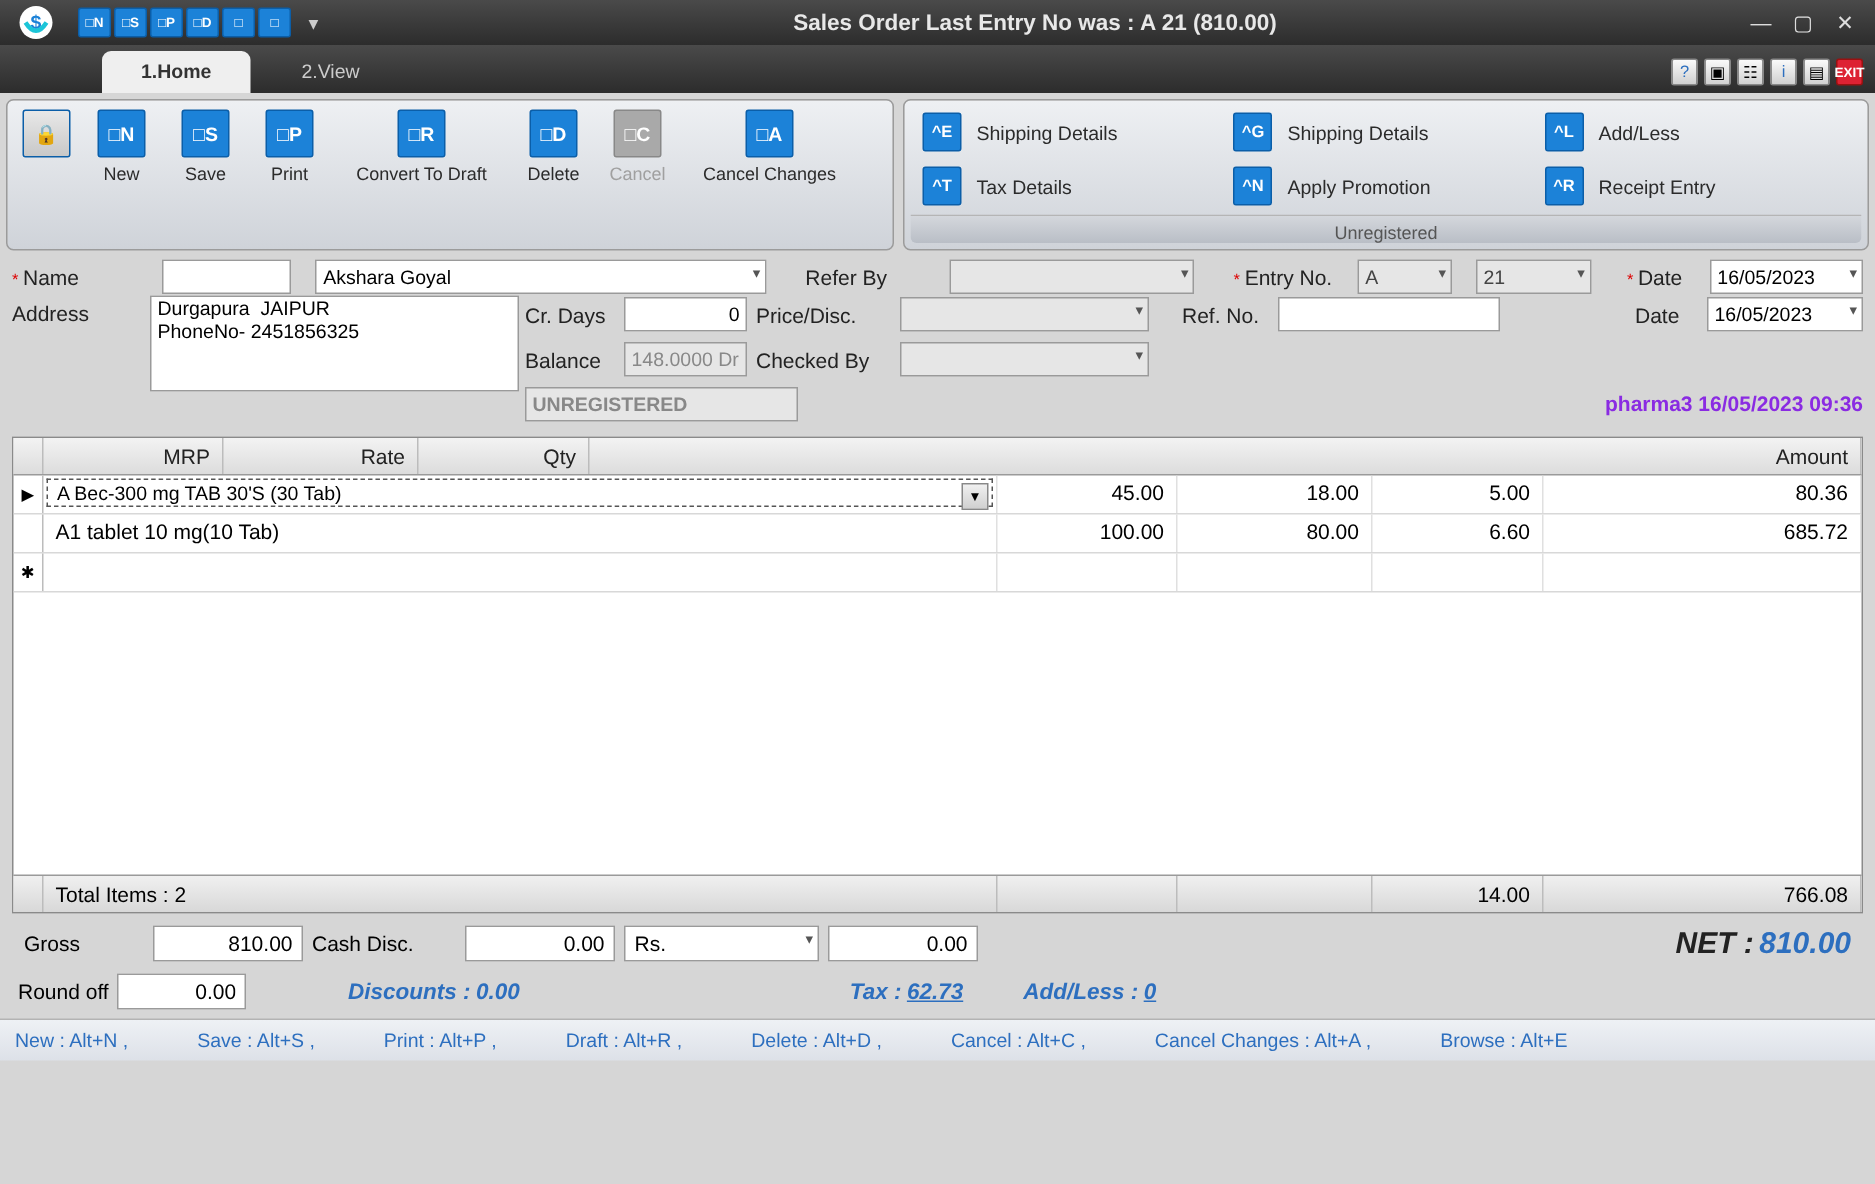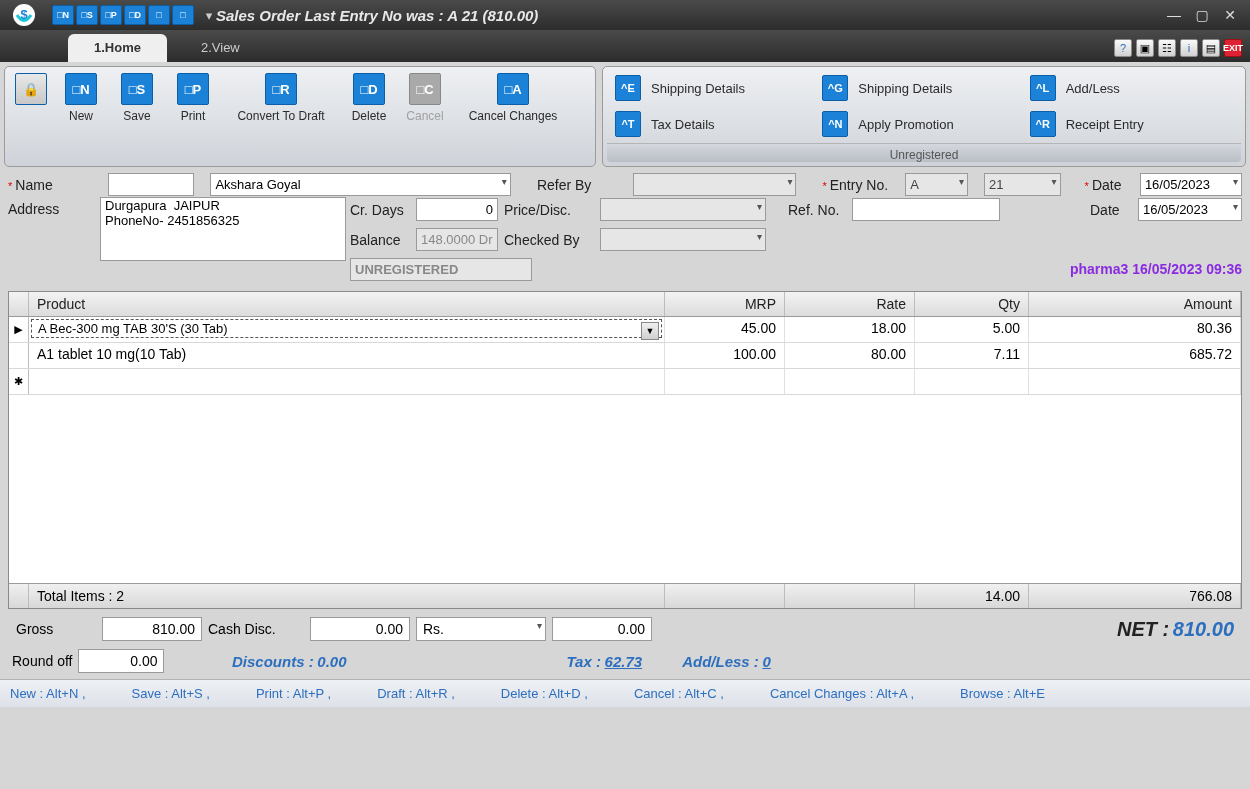--- a/index.html
+++ b/index.html
@@ -4,21 +4,21 @@
 <style>
 * { box-sizing: border-box; margin: 0; padding: 0; font-family: "Segoe UI", Tahoma, Arial, sans-serif; font-size: 13px; }
 body { background: #d6d6d6; width: 1250px; height: 789px; overflow: hidden; }
 
 
 .titlebar { height: 30px; background: linear-gradient(#4a4a4a,#2c2c2c); display: flex; align-items: center; color: #fff; }
 .title-logo { width: 36px; height: 26px; margin: 0 4px 0 6px; display:flex; align-items:center; justify-content:center; }
 .title-small-btns { display:flex; gap:2px; margin-left:6px; }
 .title-small-btn { width:22px; height:20px; background:#1c82d8; color:#fff; font-size:9px; display:flex; align-items:center; justify-content:center; border:1px solid #0b5ea8; border-radius:2px; cursor:pointer; font-weight:bold; }
 .title-caret { width:14px; height:20px; display:flex; align-items:center; justify-content:center; color:#ccc; margin-left:8px; cursor:pointer; }
-.title-caption { flex:1; font-weight:bold; font-size:15px; color:#e8e8e8;font-style:italic; }
+.title-caption { flex:1; text-align:center; font-weight:bold; font-size:15px; color:#e8e8e8; }
 .title-sys { display:flex; gap:8px; margin-right:10px; }
 .sys-btn { width:20px; height:18px; color:#ddd; display:flex; align-items:center; justify-content:center; cursor:pointer; font-size:14px; }
 
 
 .tabrow { height:32px; background: linear-gradient(#4a4a4a,#2c2c2c); display:flex; align-items:flex-end; }
 .tab { height:28px; padding:0 26px; line-height:28px; border-top-left-radius:6px; border-top-right-radius:6px; margin-left:8px; font-size:13px; cursor:pointer; }
 .tab.active { background:#efefef; color:#333; font-weight:bold; }
 .tab.inactive { color:#ccc; }
 .tab-right-icons { margin-left:auto; display:flex; gap:4px; padding-right:8px; align-items:center; height:28px; }
 .small-icon { width:18px; height:18px; border:1px solid #888; border-radius:2px; display:flex; align-items:center; justify-content:center; font-size:11px; background:linear-gradient(#fafafa,#d0d0d0); cursor:pointer; }
@@ -264,21 +264,20 @@
     </div>
   </div>
   <div style="display:flex; margin-top:-24px; margin-left:342px;">
     <input class="fld ro" style="width: 182px; color: rgb(136, 136, 136); font-weight: bold;" value="UNREGISTERED">
   </div>
 </div>
 
 <div class="grid-wrap">
   <div class="grid-head">
     <div class="row-marker"></div>
-    <div class="ghc col-prod">Product</div>
     <div class="ghc col-mrp">MRP</div>
     <div class="ghc col-rate">Rate</div>
     <div class="ghc col-qty">Qty</div>
     <div class="ghc col-amt">Amount</div>
   </div>
   <div class="grid-body">
     <div class="grid-row">
       <div class="row-marker">▶</div>
       <div class="gc col-prod" style="padding:1px">
           <div class="active-cell">A Bec-300 mg TAB 30'S (30 Tab)</div>
@@ -286,21 +285,21 @@
       <div class="gc col-mrp num">45.00</div>
       <div class="gc col-rate num">18.00</div>
       <div class="gc col-qty num">5.00</div>
       <div class="gc col-amt num">80.36</div>
     </div>
     <div class="grid-row">
       <div class="row-marker"></div>
       <div class="gc col-prod">A1 tablet 10 mg(10 Tab)</div>
       <div class="gc col-mrp num">100.00</div>
       <div class="gc col-rate num">80.00</div>
-      <div class="gc col-qty num">7.11</div>
+      <div class="gc col-qty num">6.60</div>
       <div class="gc col-amt num">685.72</div>
     </div>
     <div class="grid-row">
       <div class="row-marker">✱</div>
       <div class="gc col-prod"></div>
       <div class="gc col-mrp"></div>
       <div class="gc col-rate"></div>
       <div class="gc col-qty"></div>
       <div class="gc col-amt"></div>
     </div>

